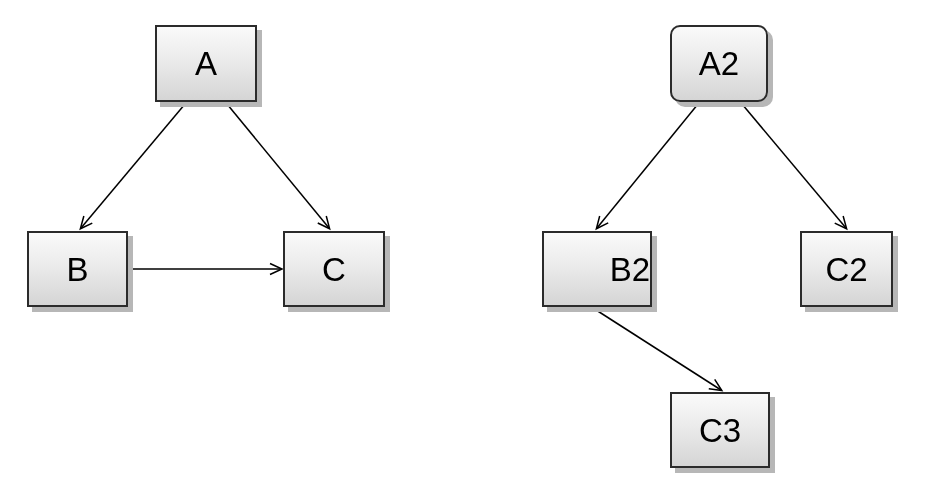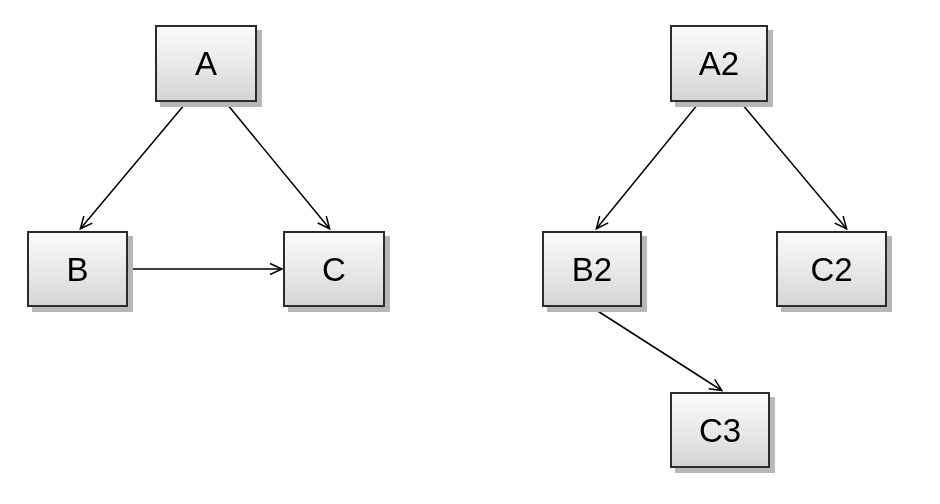--- a/index.html
+++ b/index.html
@@ -61,26 +61,26 @@
   <div id="nodes-layer">
       <div class="node" style="left: 155px; top: 25px; width: 102px; height: 77px;">
         <span class="node-label">A</span>
       </div>
       <div class="node" style="left: 27px; top: 231px; width: 101px; height: 76px;">
         <span class="node-label">B</span>
       </div>
       <div class="node" style="left: 283px; top: 231px; width: 102px; height: 76px;">
         <span class="node-label">C</span>
       </div>
-      <div class="node" style="left: 670px; top: 25px; width: 98px; height: 77px;">
+      <div class="node" style="left: 670px; top: 25px; width: 98px; height: 77px; border-radius: 10px;">
         <span class="node-label">A2</span>
       </div>
-      <div class="node" style="left: 542px; top: 231px; width: 100px; height: 76px;">
+      <div class="node" style="left: 542px; top: 231px; width: 110px; height: 76px; justify-content: flex-end;">
         <span class="node-label">B2</span>
       </div>
-      <div class="node" style="left: 776px; top: 231px; width: 111px; height: 76px;">
+      <div class="node" style="left: 800px; top: 231px; width: 93px; height: 76px;">
         <span class="node-label">C2</span>
       </div>
       <div class="node" style="left: 670px; top: 392px; width: 100px; height: 76px;">
         <span class="node-label">C3</span>
       </div>
     </div>
 </div>
 
 </body></html>

